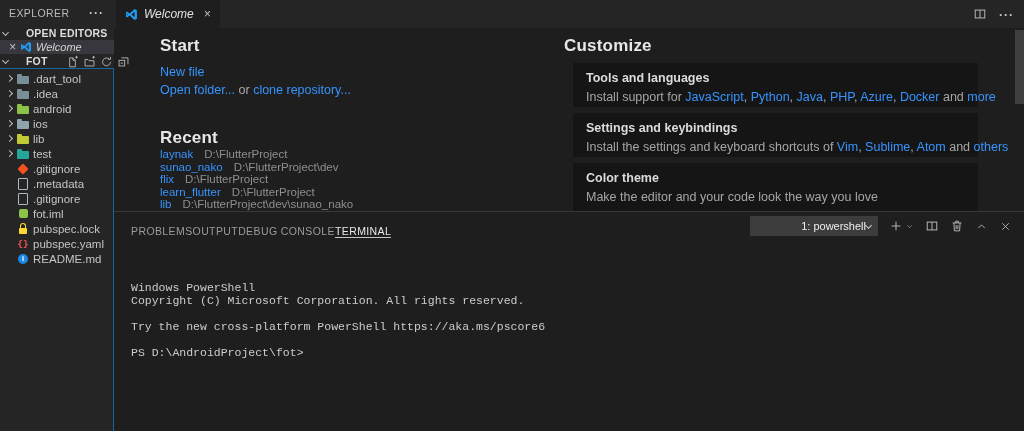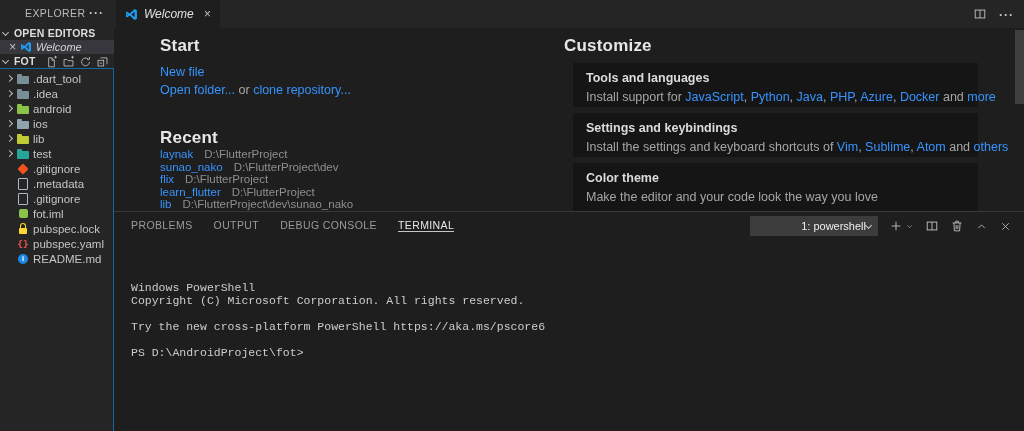--- a/index.html
+++ b/index.html
@@ -6,23 +6,23 @@
   html,body { width:1024px; height:431px; overflow:hidden; }
   body {
     position:relative;
     background:var(--editor-bg,#1e1e1e);
     font-family:"Liberation Sans",sans-serif;
     color:#cccccc;
   }
 
   
   .sidebar { position:absolute; left:0; top:0; width:114px; height:431px; background:var(--sidebar-bg,#252526); z-index:3; }
-  .sb-header { height:26px; display:flex; align-items:center; justify-content:space-between; padding:0 10px 0 25px; color:#bbbbbb; font-size:10.5px; letter-spacing:.4px; }
+  .sb-header { height:26px; display:flex; align-items:center; justify-content:space-between; padding:0 10px 0 9px; color:#bbbbbb; font-size:10.5px; letter-spacing:.4px; }
   .dots::before { content:"···"; font-weight:bold; letter-spacing:1px; color:#c8c8c8; font-size:12px; }
-  .sb-sec-header { height:14px; display:flex; align-items:center; gap:6px; padding:0 5px 0 3px; color:#dddddd; font-size:10.5px; font-weight:bold; letter-spacing:.2px; }
+  .sb-sec-header { height:14px; display:flex; align-items:center; gap:18px; padding:0 5px 0 3px; color:#dddddd; font-size:10.5px; font-weight:bold; letter-spacing:.2px; }
   .chev { display:inline-block; width:5px; height:5px; border-right:1.2px solid #bdbdbd; border-bottom:1.2px solid #bdbdbd; flex:0 0 auto; }
   .chev.down  { transform:rotate(45deg); margin-top:-2px; }
   .chev.right { transform:rotate(-45deg); }
   .oe-item { height:14px; display:flex; align-items:center; gap:4px; padding-left:9px; background:var(--selected-bg,#37373d); font-size:11px; font-style:italic; color:#d4d4d4; }
   .x-icon::before { content:"×"; font-size:12px; color:#c0c0c0; line-height:1; }
   .sec-actions { margin-left:auto; display:flex; align-items:center; gap:4px; }
   .sec-actions svg { display:block; }
 
   .tree { position:absolute; top:68px; left:0; right:0; bottom:0; border-top:1px solid var(--focus-border,#10689e); border-right:1px solid var(--focus-border,#10689e); padding-top:2px; }
   .tree-row { height:15px; display:flex; align-items:center; padding-left:7px; gap:3px; font-size:11.5px; color:#c5c5c5; cursor:pointer; }
@@ -62,21 +62,21 @@
   .customize-block { position:absolute; left:450px; top:8px; }
   .card { position:absolute; left:459px; width:405px; background:var(--card-bg,#151515); padding:8px 13px; cursor:pointer; }
   .card.c0 { top:35px; height:44px; }
   .card.c1 { top:85px; height:44px; }
   .card.c2 { top:135px; height:50px; }
   .card-title { font-size:12.5px; font-weight:bold; color:#dcdcdc; margin-bottom:5px; }
   .card-desc { font-size:12.5px; line-height:15px; white-space:nowrap; }
 
   
   .panel { position:absolute; left:114px; top:211px; right:0; bottom:0; background:var(--editor-bg,#1e1e1e); border-top:1px solid #383838; z-index:2; }
-  .panel-tabs { display:flex; gap:21px; padding-left:17px; height:26px; align-items:center; }
+  .panel-tabs { display:flex; padding-left:17px; height:26px; align-items:flex-end; }
   .panel-tab { font-size:10.5px; letter-spacing:.4px; color:var(--panel-tab-inactive,#9b9b9b); display:flex; align-items:center; cursor:pointer; border-bottom:1px solid transparent; }
   .panel-tab.active { color:#e7e7e7; border-bottom:1px solid #c6c6c6; }
   .panel-controls { position:absolute; right:12px; top:4px; display:flex; align-items:center; gap:11px; }
   .shell-select { width:128px; height:20px; background:var(--select-bg,#3c3c3c); color:#f0f0f0; font-size:11px; display:flex; align-items:center; justify-content:flex-end; padding:0 7px; cursor:pointer; }
   .shell-select .chev { border-color:#cccccc; }
   .plus-group { display:flex; align-items:center; gap:2px; cursor:pointer; }
   .panel-controls svg { display:block; cursor:pointer; }
   .term { position:absolute; left:17px; top:30px; font-family:"DejaVu Sans Mono",monospace; font-size:11.5px; line-height:13px; color:var(--terminal-text,#cccccc); white-space:pre; }
   .term-line { min-height:13px;font-family:Liberation Mono, monospace; }
 </style>

